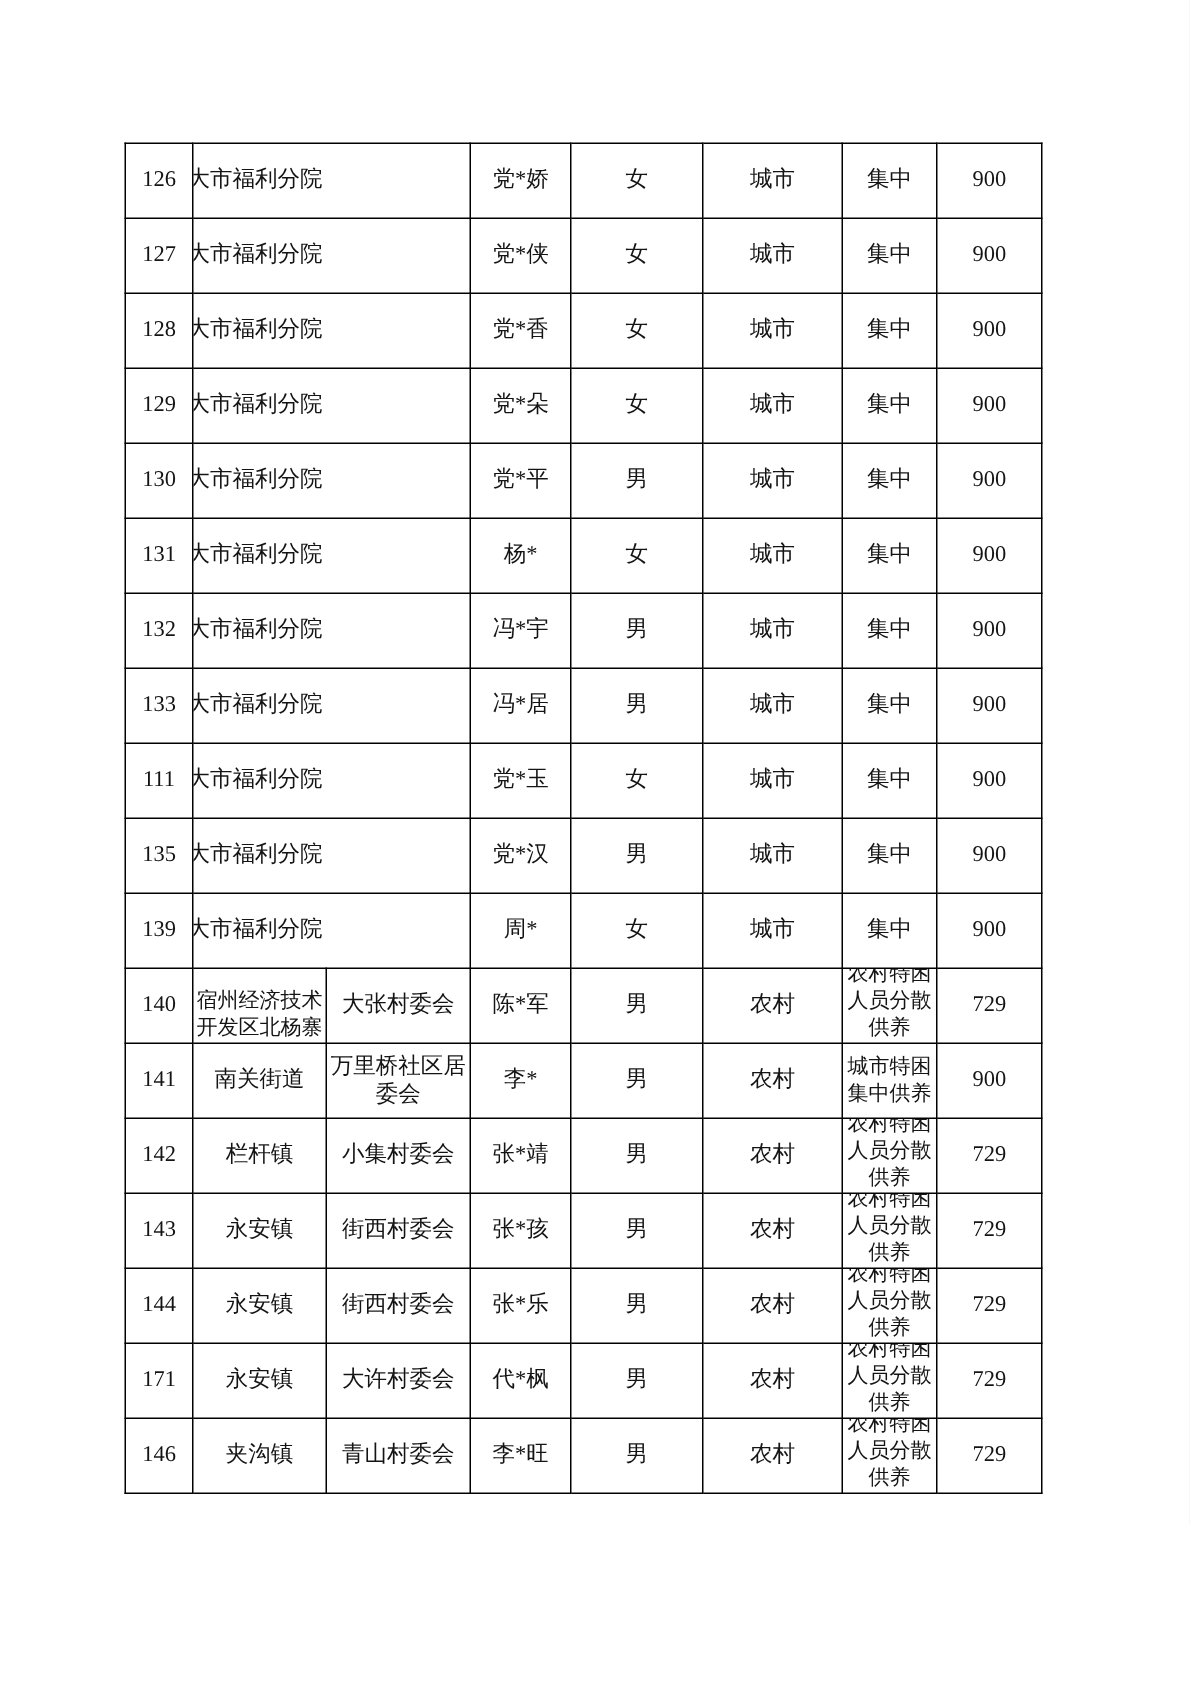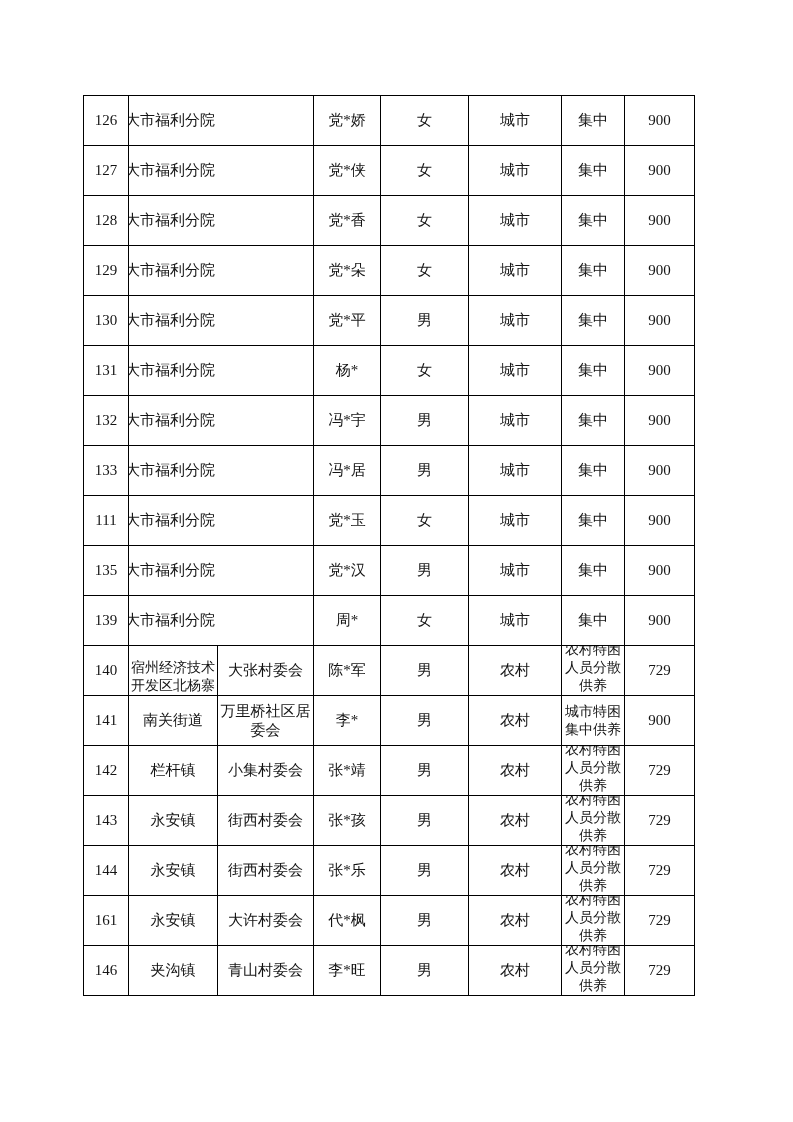--- a/index.html
+++ b/index.html
@@ -689,21 +689,21 @@
           </td>
           <td>
             <div class="cell">
               <span class="txt">729</span>
             </div>
           </td>
         </tr>
         <tr>
           <td>
             <div class="cell">
-              <span class="txt">161</span>
+              <span class="txt">171</span>
             </div>
           </td>
           <td>
             <div class="cell">
               <span class="txt">永安镇</span>
             </div>
           </td>
           <td>
             <div class="cell">
               <span class="txt">大许村委会</span>

